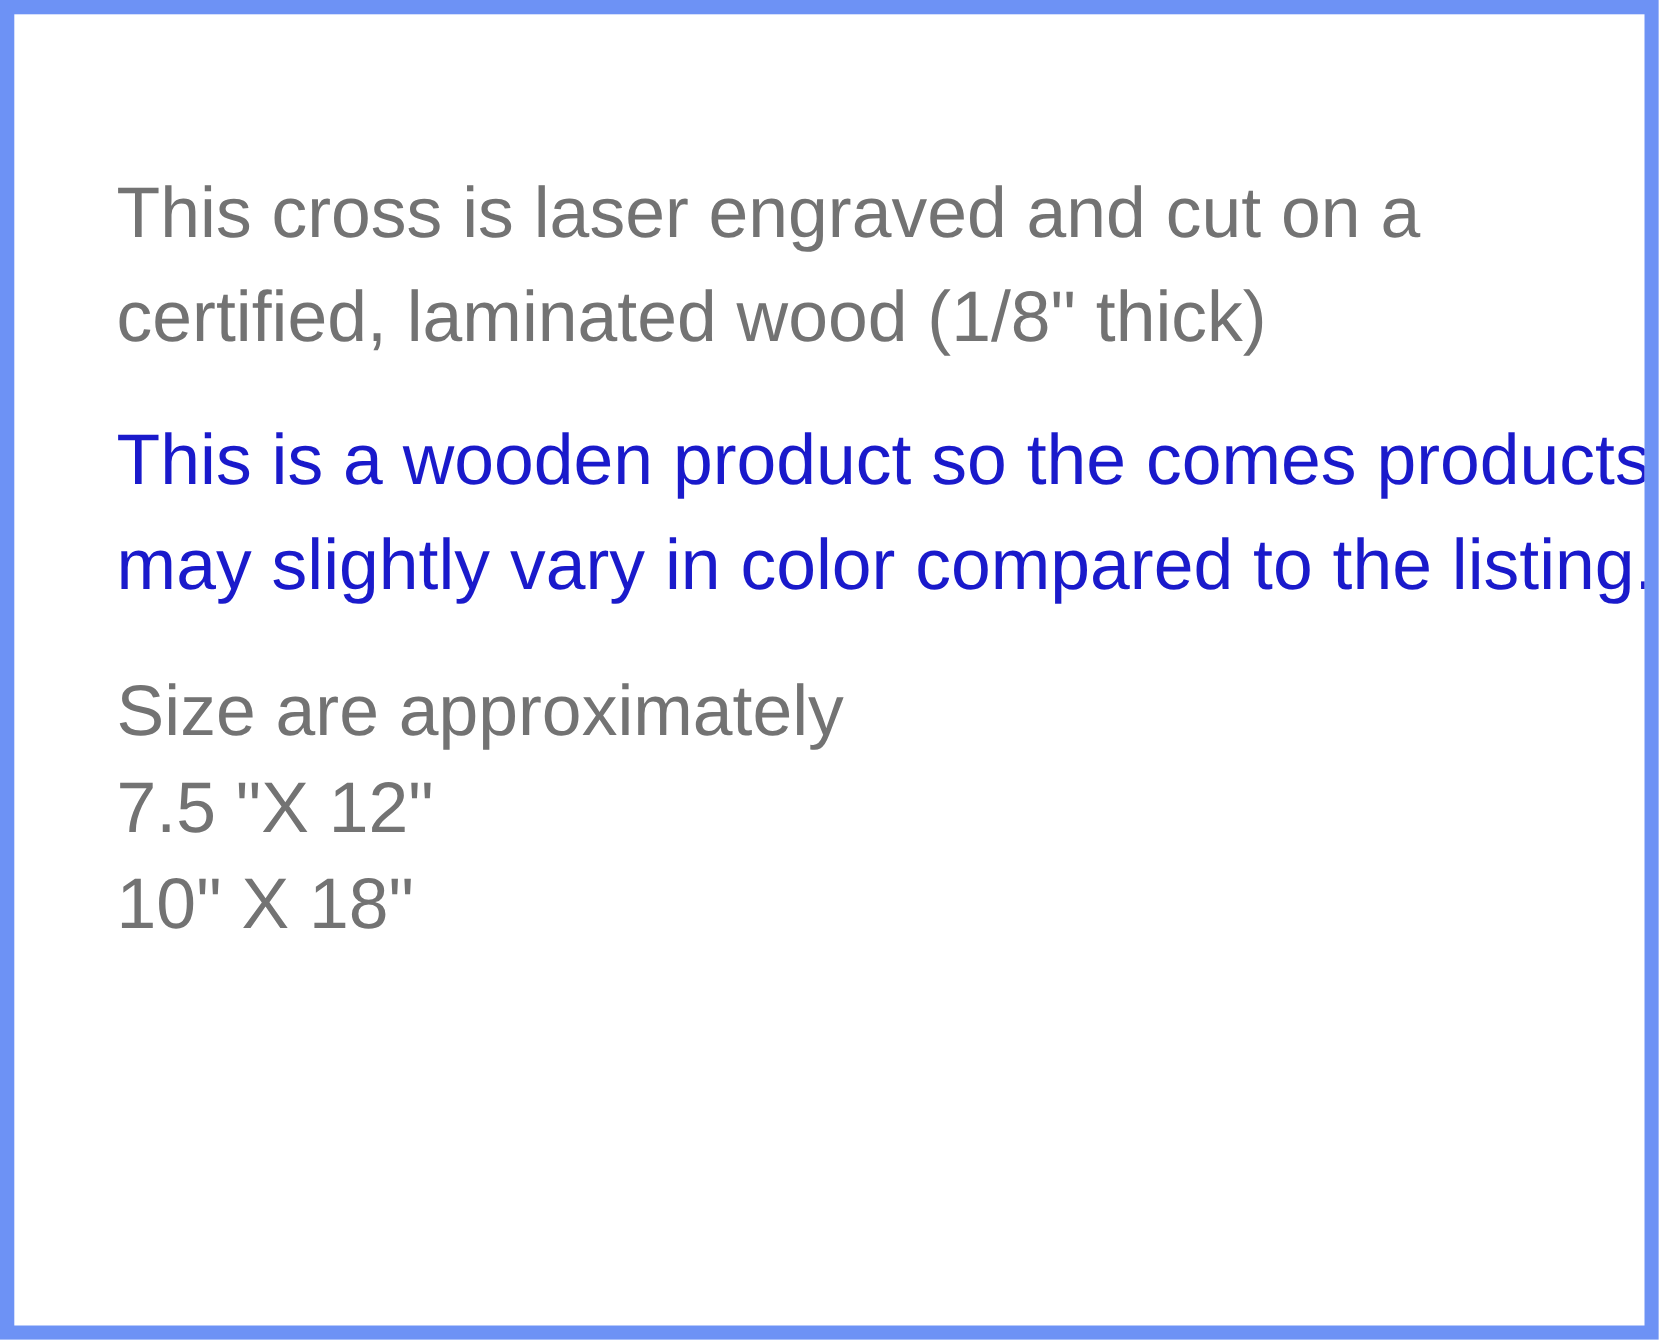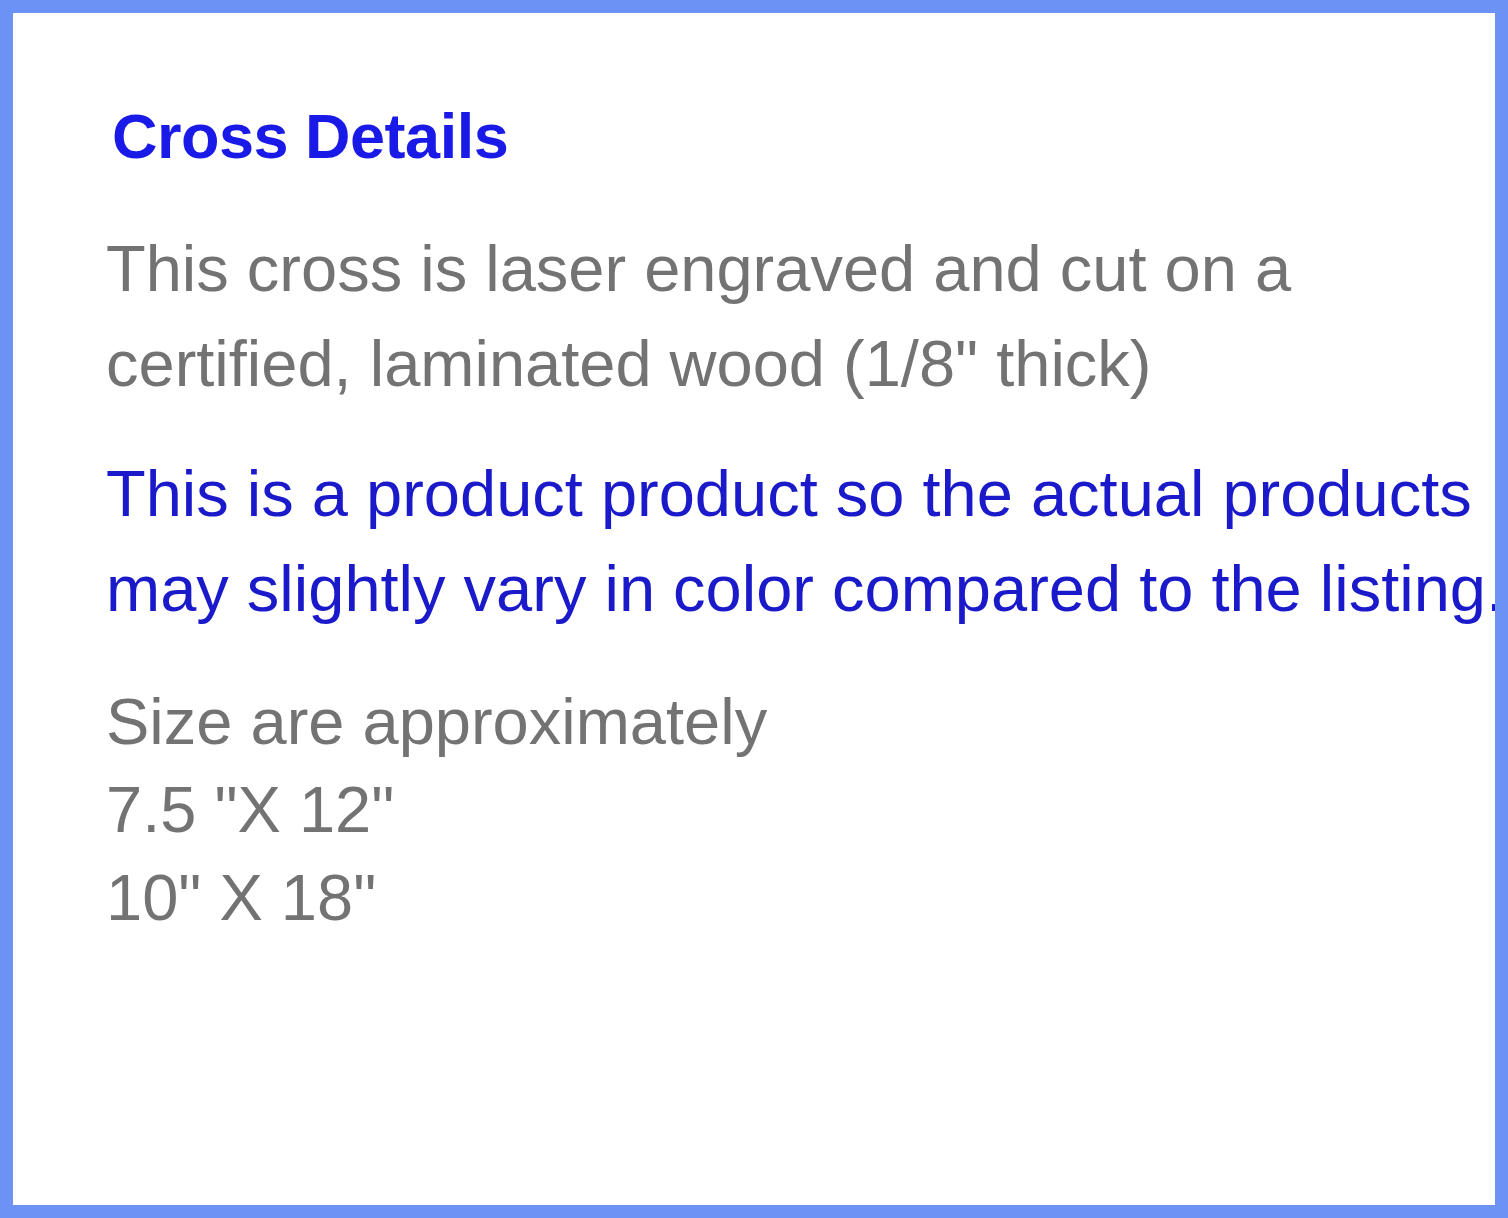--- a/index.html
+++ b/index.html
@@ -69,33 +69,32 @@
 
   .line { display: block; }
 </style>
 </head>
 <body>
 
 <div id="screen">
   <div id="panel">
     <div id="content">
 
-      <h1 class="title">Cross Details</h1>
 
       <div class="gap-after-title"></div>
 
       <div class="block">
         <p class="para black line">This cross is laser engraved and cut on a</p>
         <p class="para black line">certified, laminated wood (1/8" thick)</p>
       </div>
 
       <div class="gap-para"></div>
 
       <div class="block">
-        <p class="para blue line">This is a product product so the actual products</p>
+        <p class="para blue line">This is a wooden product so the comes products</p>
         <p class="para blue line">may slightly vary in color compared to the listing.</p>
       </div>
 
       <div class="gap-sizes"></div>
 
       <div class="block sizes">
         <p class="para black line">Size are approximately</p>
         <p class="para black line">7.5 "X 12"</p>
         <p class="para black line">10" X 18"</p>
       </div>

